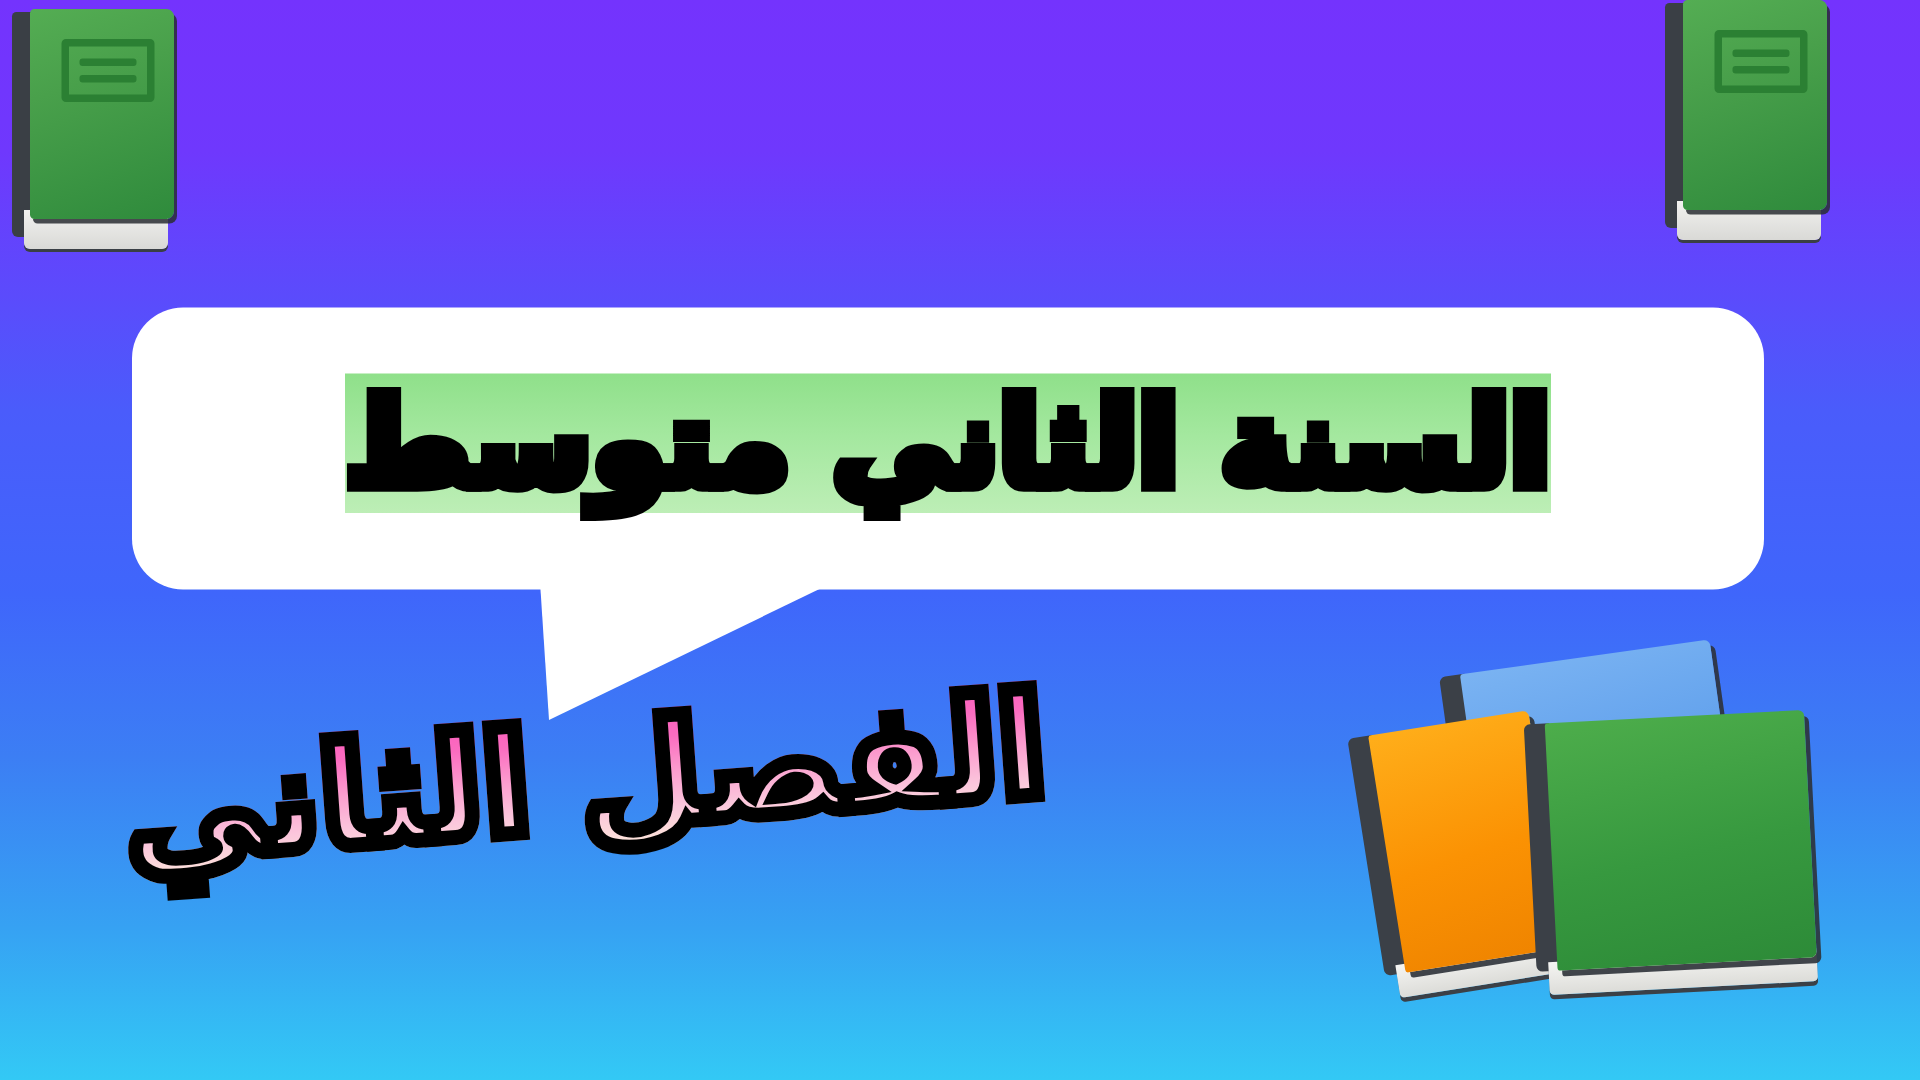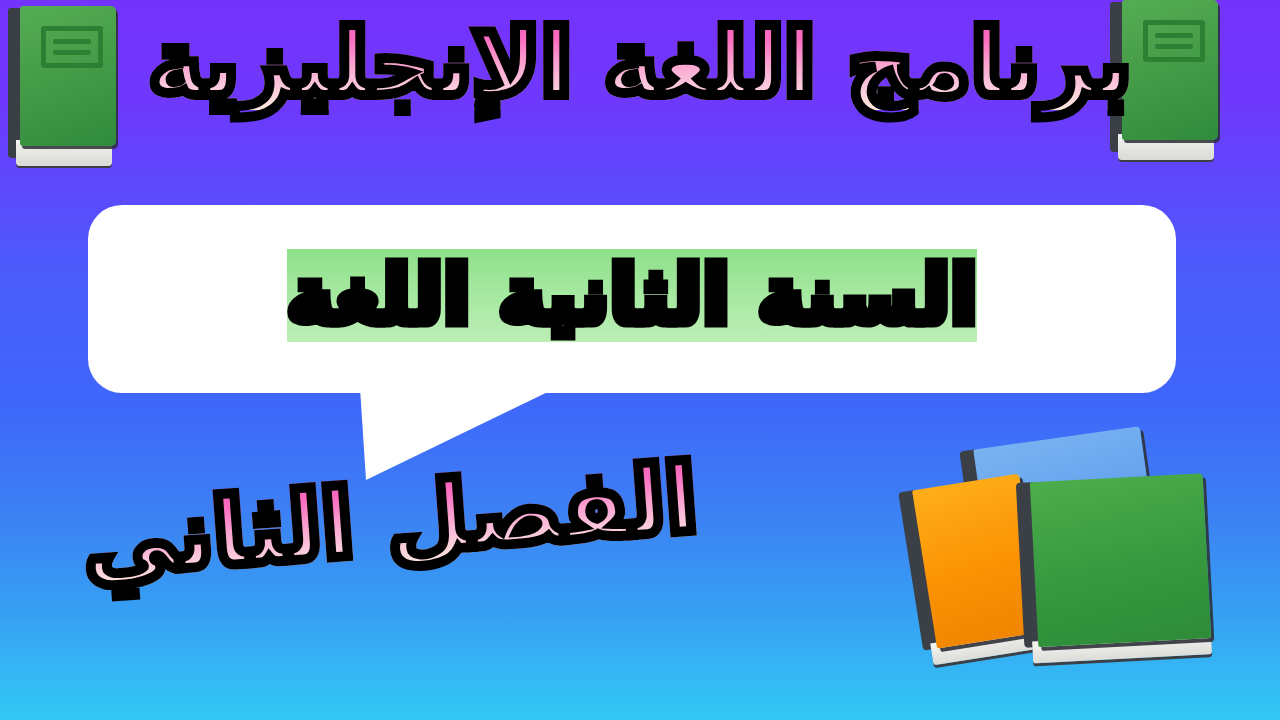--- a/index.html
+++ b/index.html
@@ -229,33 +229,30 @@
   </div>
 
   <div class="green-book" id="book-top-right">
     <div class="spine"></div>
     <div class="pages"></div>
     <div class="cover">
       <div class="label"></div>
     </div>
   </div>
 
-  <div class="fancy-text" id="title-main">
-    <span class="fill pinkgrad">برنامج اللغة الإنجليزية</span>
-  </div>
 
   <div id="bubble-tail">
     <svg width="200" height="94" viewBox="0 0 200 94" xmlns="http://www.w3.org/2000/svg">
       <polygon points="0,0 196,0 6,92" fill="#ffffff"></polygon>
     </svg>
   </div>
 
   <div id="speech-bubble">
     <div id="bubble-text">
-      <span class="fill greengrad">السنة الثانية اللغة</span>
+      <span class="fill greengrad">السنة الثاني متوسط</span>
     </div>
   </div>
 
   <div class="fancy-text" id="bottom-line">
     <span class="fill pinkgrad">الفصل الثاني</span>
   </div>
 
   <div id="books-stack">
     <div class="bk" id="book-blue">
       <div class="bspine"></div>

